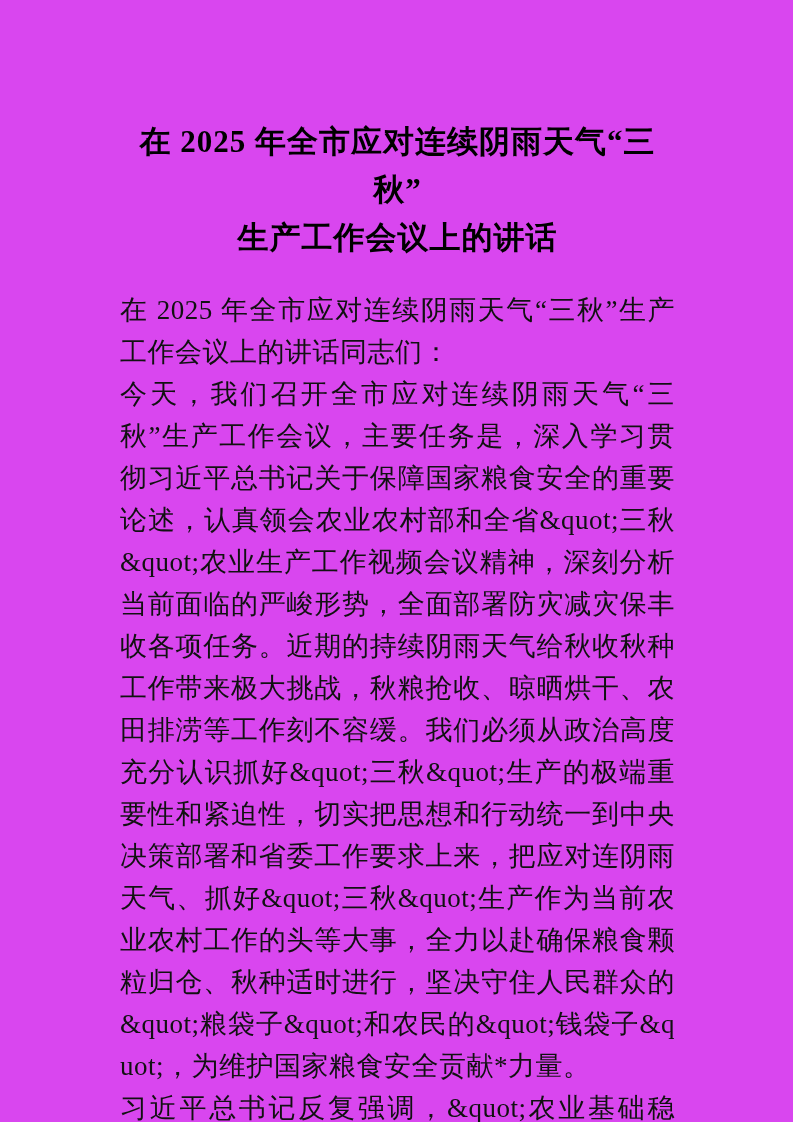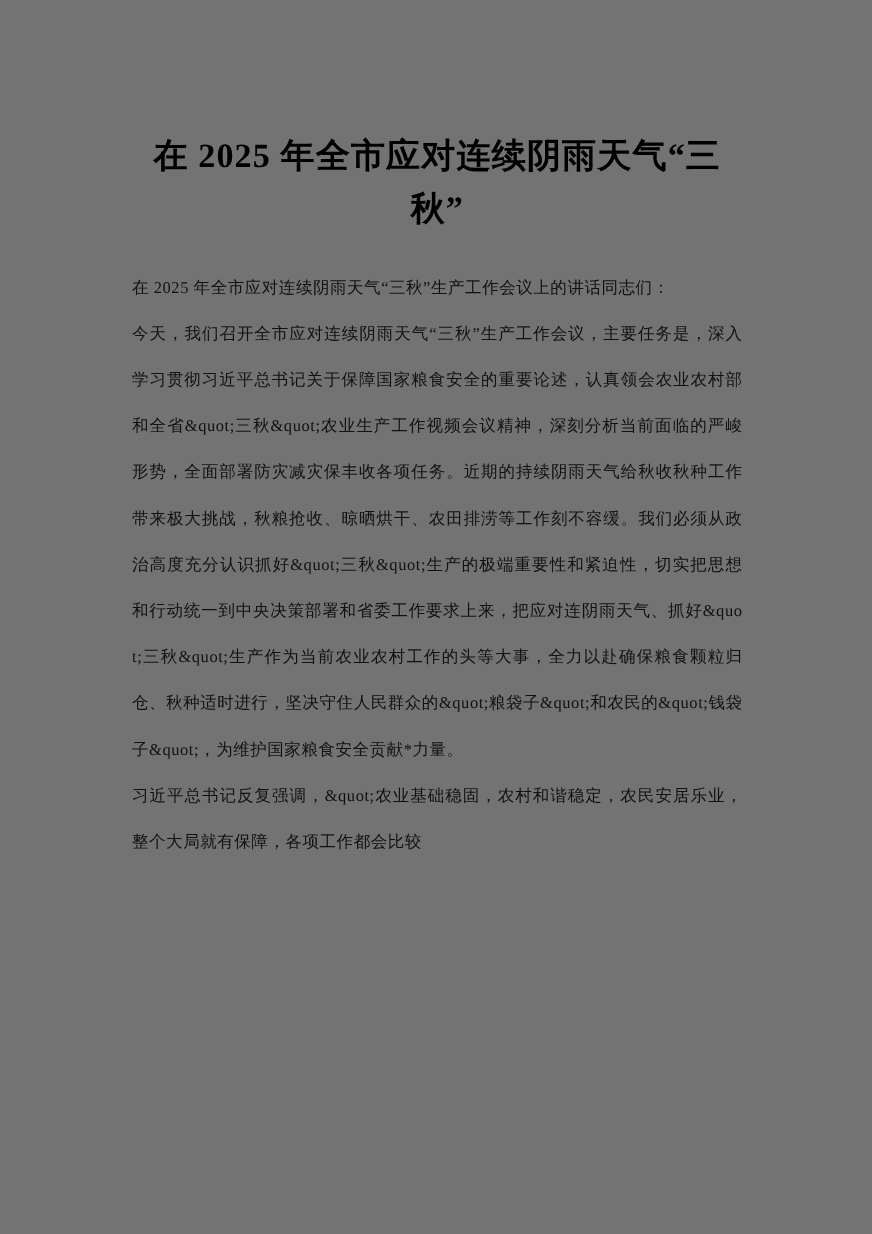--- a/index.html
+++ b/index.html
@@ -6,21 +6,21 @@
   html, body {
     margin: 0;
     padding: 0;
     background: #ffffff;
   }
   .page {
     position: relative;
     width: 793px;
     height: 1122px;
     margin: 0 auto;
-    background: #737373;
+    background: #d946ef;
     color: #000000;
     padding: 118px 118px 0 120px;
     overflow: hidden;
     font-family: "Liberation Serif", "DejaVu Serif", serif;
   }
   .doc-title {
     margin: 0 0 27px 0;
     padding: 0;
     font-size: 31px;
     line-height: 48px;
@@ -28,35 +28,36 @@
     text-align: center;
     letter-spacing: 1px;
     color: #000000;
   }
   .doc-title .title-line {
     display: block;
   }
   .doc-body p {
     margin: 0;
     padding: 0;
-    font-size: 15px;
+    font-size: 27px;
     line-height: 42px;
     letter-spacing: 0.5px;
     text-align: justify;
     text-align-last: left;
     color: #111111;
     word-break: break-all;
   }
 </style>
 </head>
 <body>
 
 <div class="page">
   <h1 class="doc-title">
     <span class="title-line">在 2025 年全市应对连续阴雨天气“三秋”</span>
+    <span class="title-line">生产工作会议上的讲话</span>
   </h1>
 
   <div class="doc-body">
     <p>在 2025 年全市应对连续阴雨天气“三秋”生产工作会议上的讲话同志们：</p>
     <p>今天，我们召开全市应对连续阴雨天气“三秋”生产工作会议，主要任务是，深入学习贯彻习近平总书记关于保障国家粮食安全的重要论述，认真领会农业农村部和全省&amp;quot;三秋&amp;quot;农业生产工作视频会议精神，深刻分析当前面临的严峻形势，全面部署防灾减灾保丰收各项任务。近期的持续阴雨天气给秋收秋种工作带来极大挑战，秋粮抢收、晾晒烘干、农田排涝等工作刻不容缓。我们必须从政治高度充分认识抓好&amp;quot;三秋&amp;quot;生产的极端重要性和紧迫性，切实把思想和行动统一到中央决策部署和省委工作要求上来，把应对连阴雨天气、抓好&amp;quot;三秋&amp;quot;生产作为当前农业农村工作的头等大事，全力以赴确保粮食颗粒归仓、秋种适时进行，坚决守住人民群众的&amp;quot;粮袋子&amp;quot;和农民的&amp;quot;钱袋子&amp;quot;，为维护国家粮食安全贡献*力量。</p>
     <p>习近平总书记反复强调，&amp;quot;农业基础稳固，农村和谐稳定，农民安居乐业，整个大局就有保障，各项工作都会比较</p>
   </div>
 </div>
 
 </body></html>

